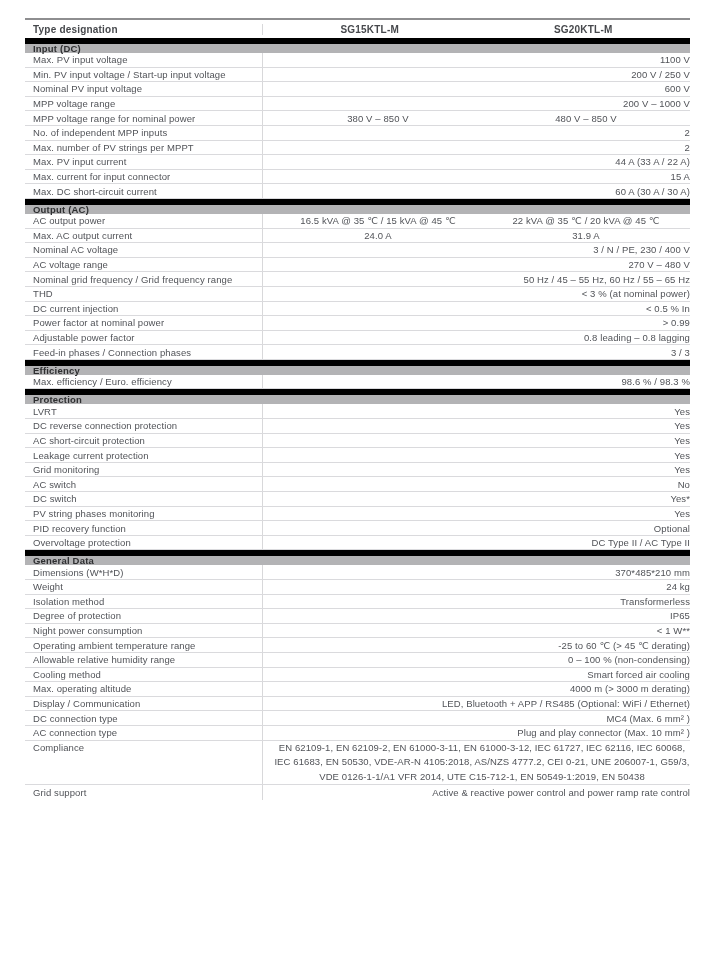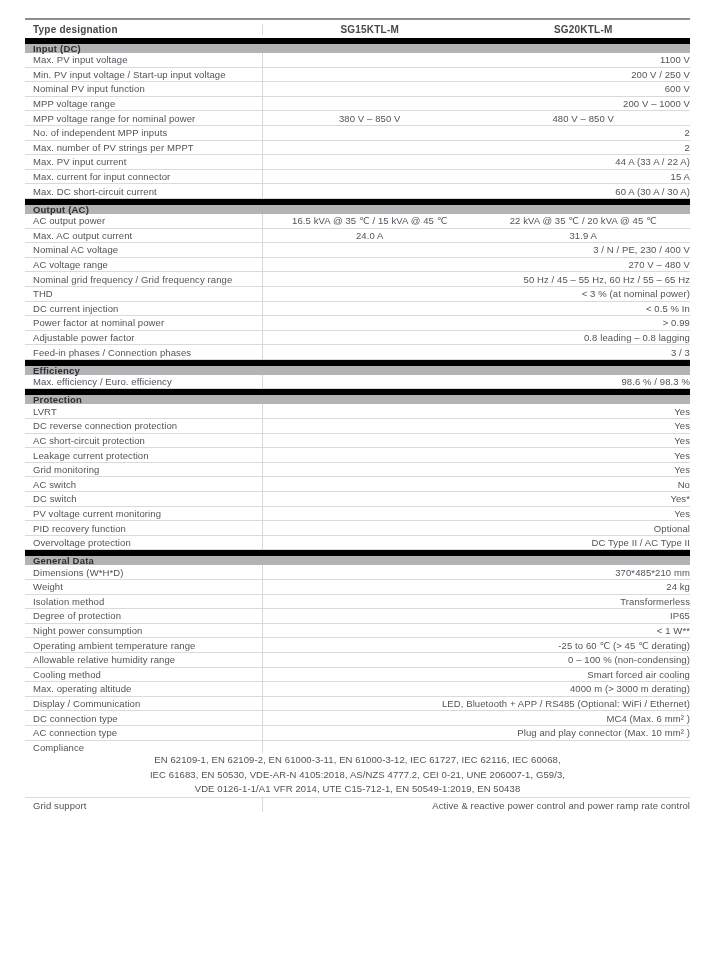--- a/index.html
+++ b/index.html
@@ -69,30 +69,30 @@
     letter-spacing: 0.2px;
   }
   .row {
     display: flex;
     height: 14.6px;
     box-sizing: border-box;
     border-bottom: 1px solid #dadadd;
     font-size: 9.5px;
     letter-spacing: 0.1px;
     align-items: stretch;
+    gap: 11px;
   }
   .row:last-child {
     border-bottom: none;
   }
   .row .cell-label {
     font-size: 9.5px;
   }
   .row.multiline {
     height: auto;
-    flex-direction: column;
   }
   .row.multiline .cell-label {
     align-items: flex-start;
     padding-top: 1.5px;
   }
   .row.multiline .cell-values {
     display: block;
     padding: 0;
   }
   .val-line {
@@ -123,21 +123,21 @@
             <div class="val-full">1100 V</div>
           </div>
         </div>
         <div class="row">
           <div class="cell-label">Min. PV input voltage / Start-up input voltage</div>
           <div class="cell-values">
             <div class="val-full">200 V / 250 V</div>
           </div>
         </div>
         <div class="row">
-          <div class="cell-label">Nominal PV input function</div>
+          <div class="cell-label">Nominal PV input voltage</div>
           <div class="cell-values">
             <div class="val-full">600 V</div>
           </div>
         </div>
         <div class="row">
           <div class="cell-label">MPP voltage range</div>
           <div class="cell-values">
             <div class="val-full">200 V – 1000 V</div>
           </div>
         </div>
@@ -291,21 +291,21 @@
             <div class="val-full">No</div>
           </div>
         </div>
         <div class="row">
           <div class="cell-label">DC switch</div>
           <div class="cell-values">
             <div class="val-full">Yes*</div>
           </div>
         </div>
         <div class="row">
-          <div class="cell-label">PV voltage current monitoring</div>
+          <div class="cell-label">PV string phases monitoring</div>
           <div class="cell-values">
             <div class="val-full">Yes</div>
           </div>
         </div>
         <div class="row">
           <div class="cell-label">PID recovery function</div>
           <div class="cell-values">
             <div class="val-full">Optional</div>
           </div>
         </div>

